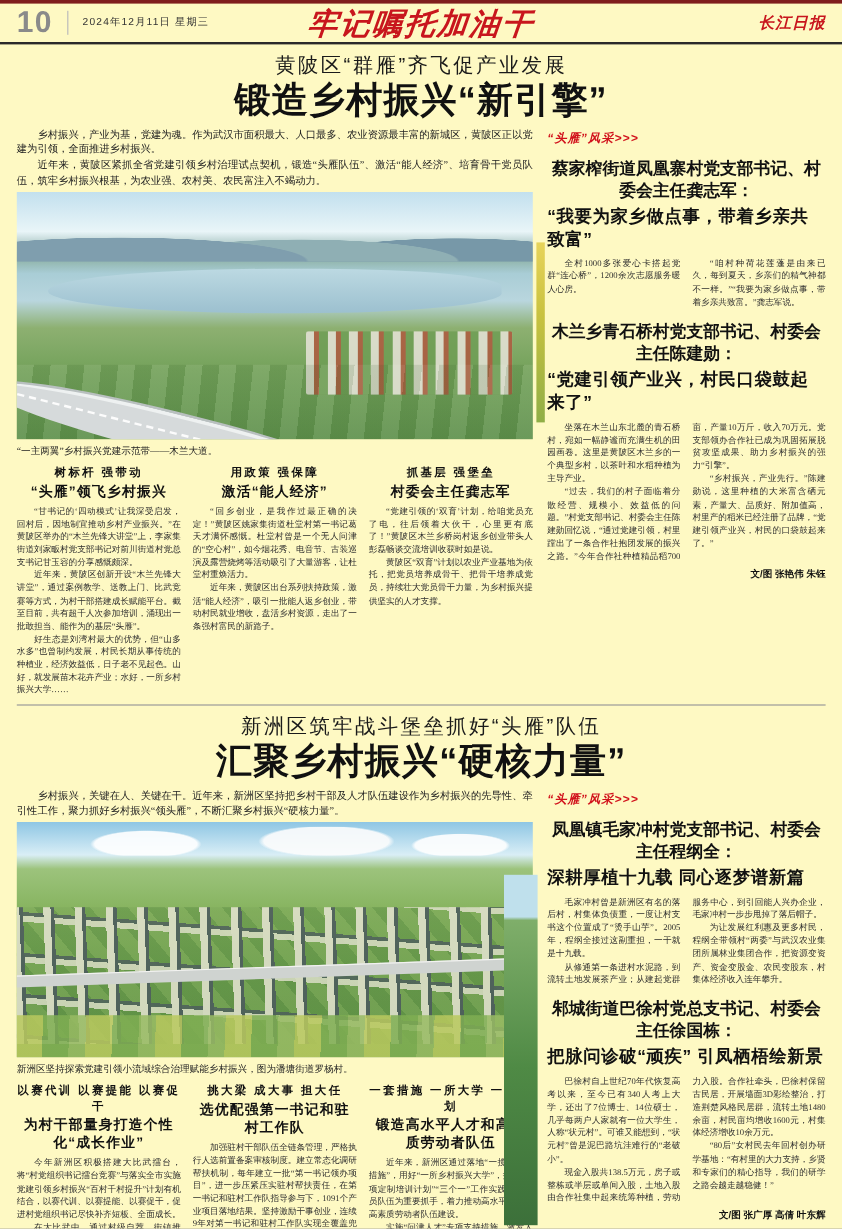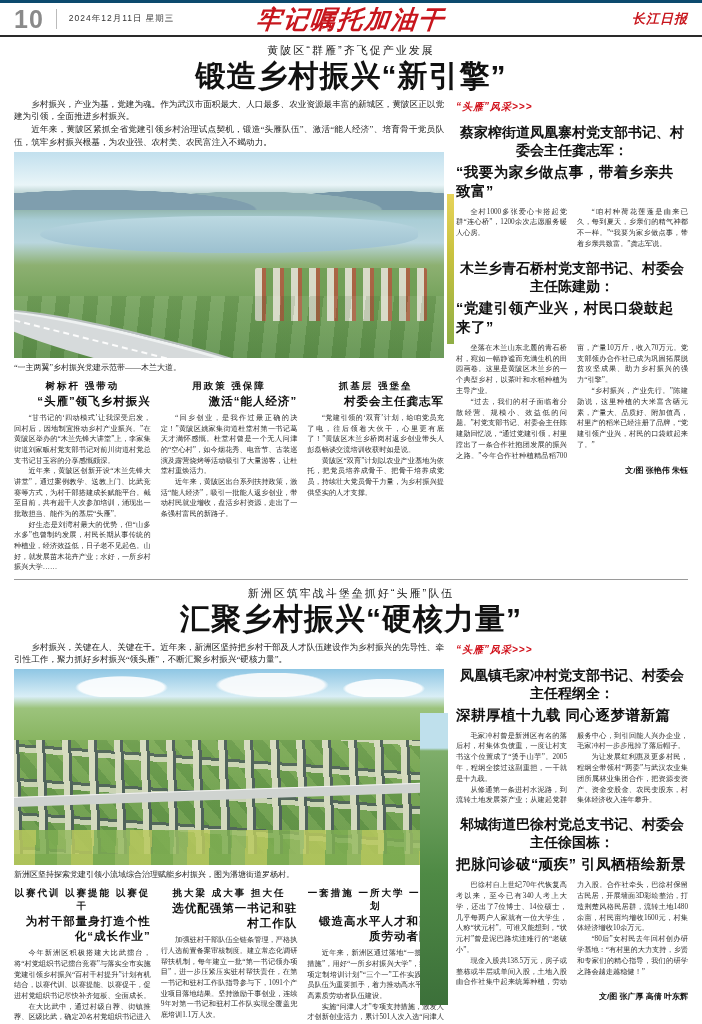--- a/index.html
+++ b/index.html
@@ -1,48 +1,48 @@
 <!DOCTYPE html>
 <html><head>
 <meta charset="utf-8">
 <style>
   * { margin:0; padding:0; box-sizing:border-box; }
   body { background:#888; font-family:"Liberation Sans", sans-serif; }
-  .page{ width:702px; height:1024px; margin:0 auto; background:#ffffff; position:relative;
-         overflow:hidden; border-top:3px solid #0c4a6e; }
+  .page{ width:702px; height:1024px; margin:0 auto; background:#fef9c3; position:relative;
+         overflow:hidden; border-top:3px solid #7f1d1d; }
 
   
   .hdr{ display:flex; align-items:center; height:34px; padding:0 14px; border-bottom:2px solid #2a2a2a; position:relative;}
   .pagenum{ font-size:25px; color:#8a8a8a; font-weight:bold; letter-spacing:1px;}
   .hdr-sep{ width:1px; height:20px; background:#bbb; margin:0 12px;}
   .date{ font-size:8.5px; color:#333; letter-spacing:1px;}
   .masthead{ position:absolute; left:50%; transform:translateX(-50%) skewX(-6deg); color:#c8161d;
              font-family:"Liberation Serif", serif; font-weight:900; font-size:25px; letter-spacing:2px; font-style:italic;}
   .paperlogo{ margin-left:auto; color:#c8161d; font-family:"Liberation Serif", serif; font-style:italic;
               font-weight:900; font-size:13px; letter-spacing:1px;}
 
   
   .section{ padding:6px 14px 0; }
-  .kicker{ text-align:center; font-size:11px; color:#1a1a1a; letter-spacing:2px; }
+  .kicker{ text-align:center; font-size:17px; color:#1a1a1a; letter-spacing:2px; }
   .headline{ text-align:center; font-size:30px; font-weight:900; color:#111; letter-spacing:1px;
              line-height:1.12; margin:1px 0 5px; }
   .sec-body{ display:flex; gap:12px; }
   .zone-left{ width:430px; flex:none; }
   .zone-right{ flex:1; min-width:0; position:relative; }
 
   .intro p{ font-family:"Liberation Serif", serif; font-size:8.6px; line-height:1.5; color:#222;
             text-indent:2em; text-align:justify; }
 
   .photo{ position:relative; overflow:hidden; margin-top:3px; }
   .caption{ font-family:"Liberation Serif", serif; font-size:8px; color:#222; margin:4px 0 7px; }
 
   .cols3{ display:flex; gap:10px; }
   .col{ flex:1; min-width:0; }
   .eyebrow{ text-align:center; font-size:9.5px; font-weight:bold; color:#111; letter-spacing:2px; }
-  .ctitle{ text-align:right; font-size:11.5px; font-weight:900; color:#111; margin:1px 0 4px; letter-spacing:1px;}
+  .ctitle{ text-align:center; font-size:11.5px; font-weight:900; color:#111; margin:1px 0 4px; letter-spacing:1px;}
   .col p{ font-family:"Liberation Serif", serif; font-size:7.2px; line-height:1.48; color:#2e2e2e;
           text-indent:2em; text-align:justify; }
 
   .flair{ color:#d1111b; font-weight:900; font-size:10px; font-style:italic; letter-spacing:1px; margin:2px 0 10px; }
   .article{ margin-bottom:10px; }
   .akicker{ text-align:center; font-size:14px; font-weight:bold; color:#111; margin-bottom:3px; }
   .atitle{ text-align:left; font-size:14.5px; font-weight:900; color:#111; letter-spacing:0.5px; margin-bottom:6px; }
   .abody{ column-count:2; column-gap:10px; }
   .abody p{ font-family:"Liberation Serif", serif; font-size:7.2px; line-height:1.5; color:#2e2e2e;
             text-indent:2em; text-align:justify; }

